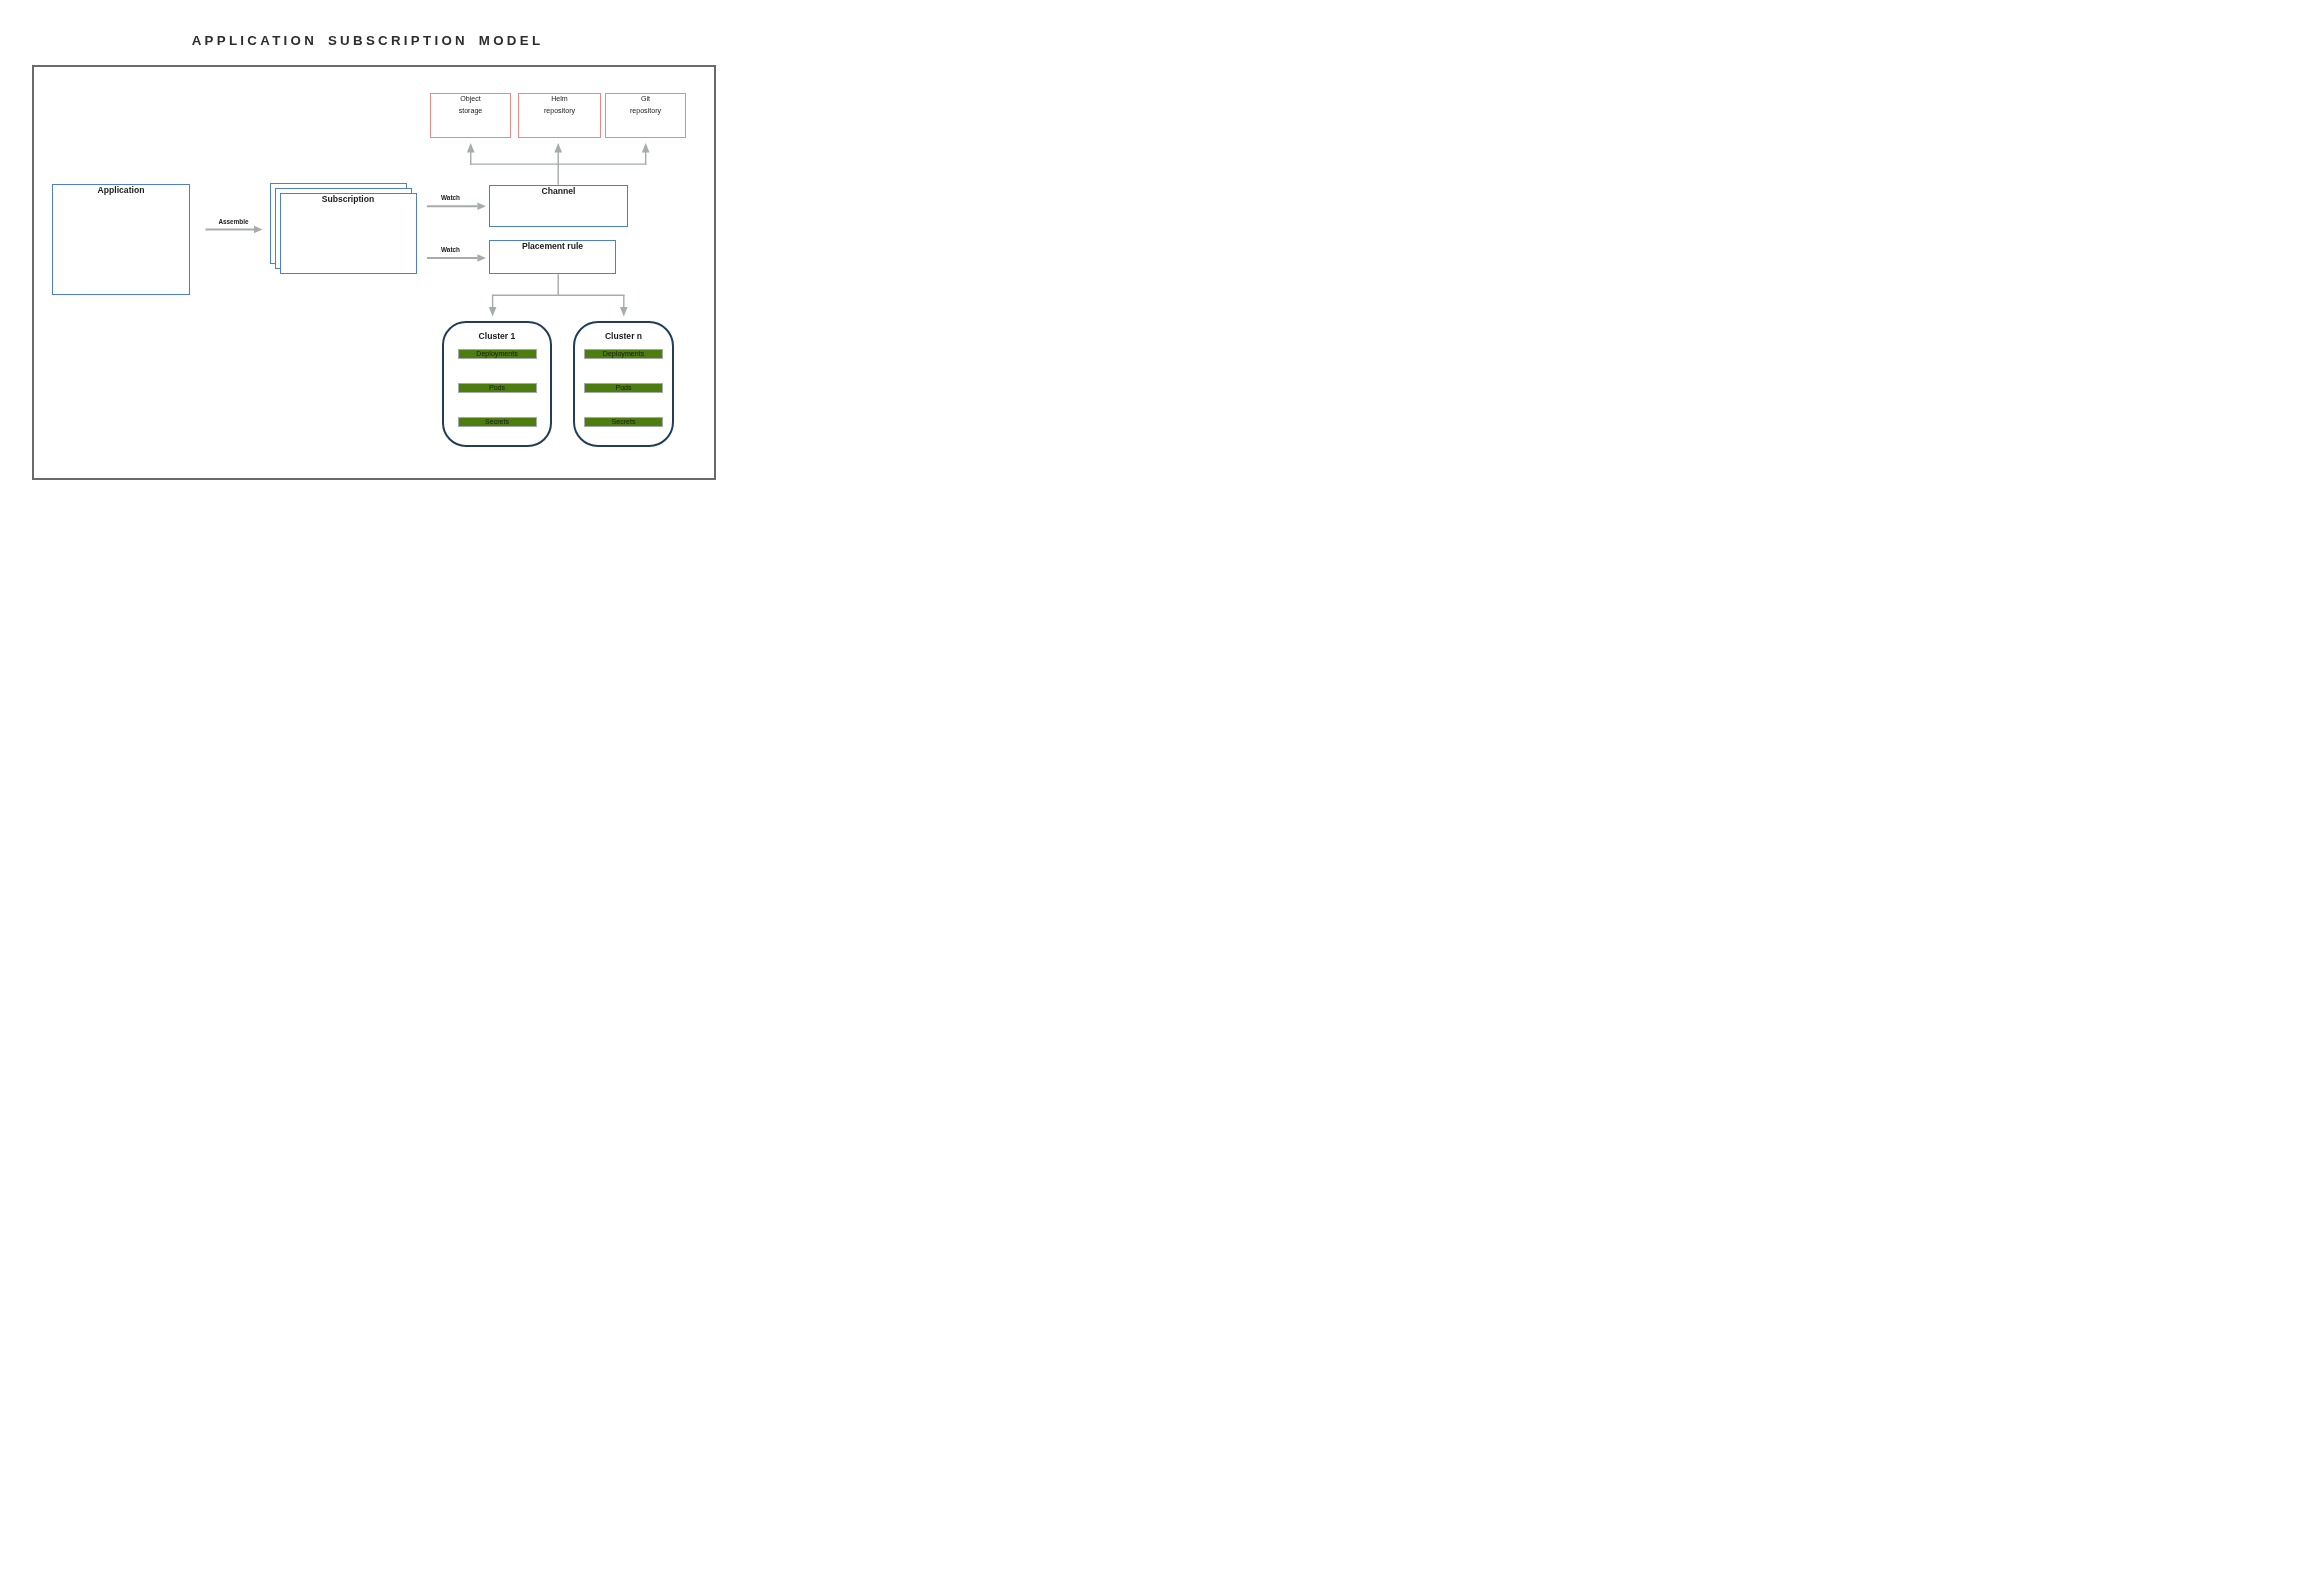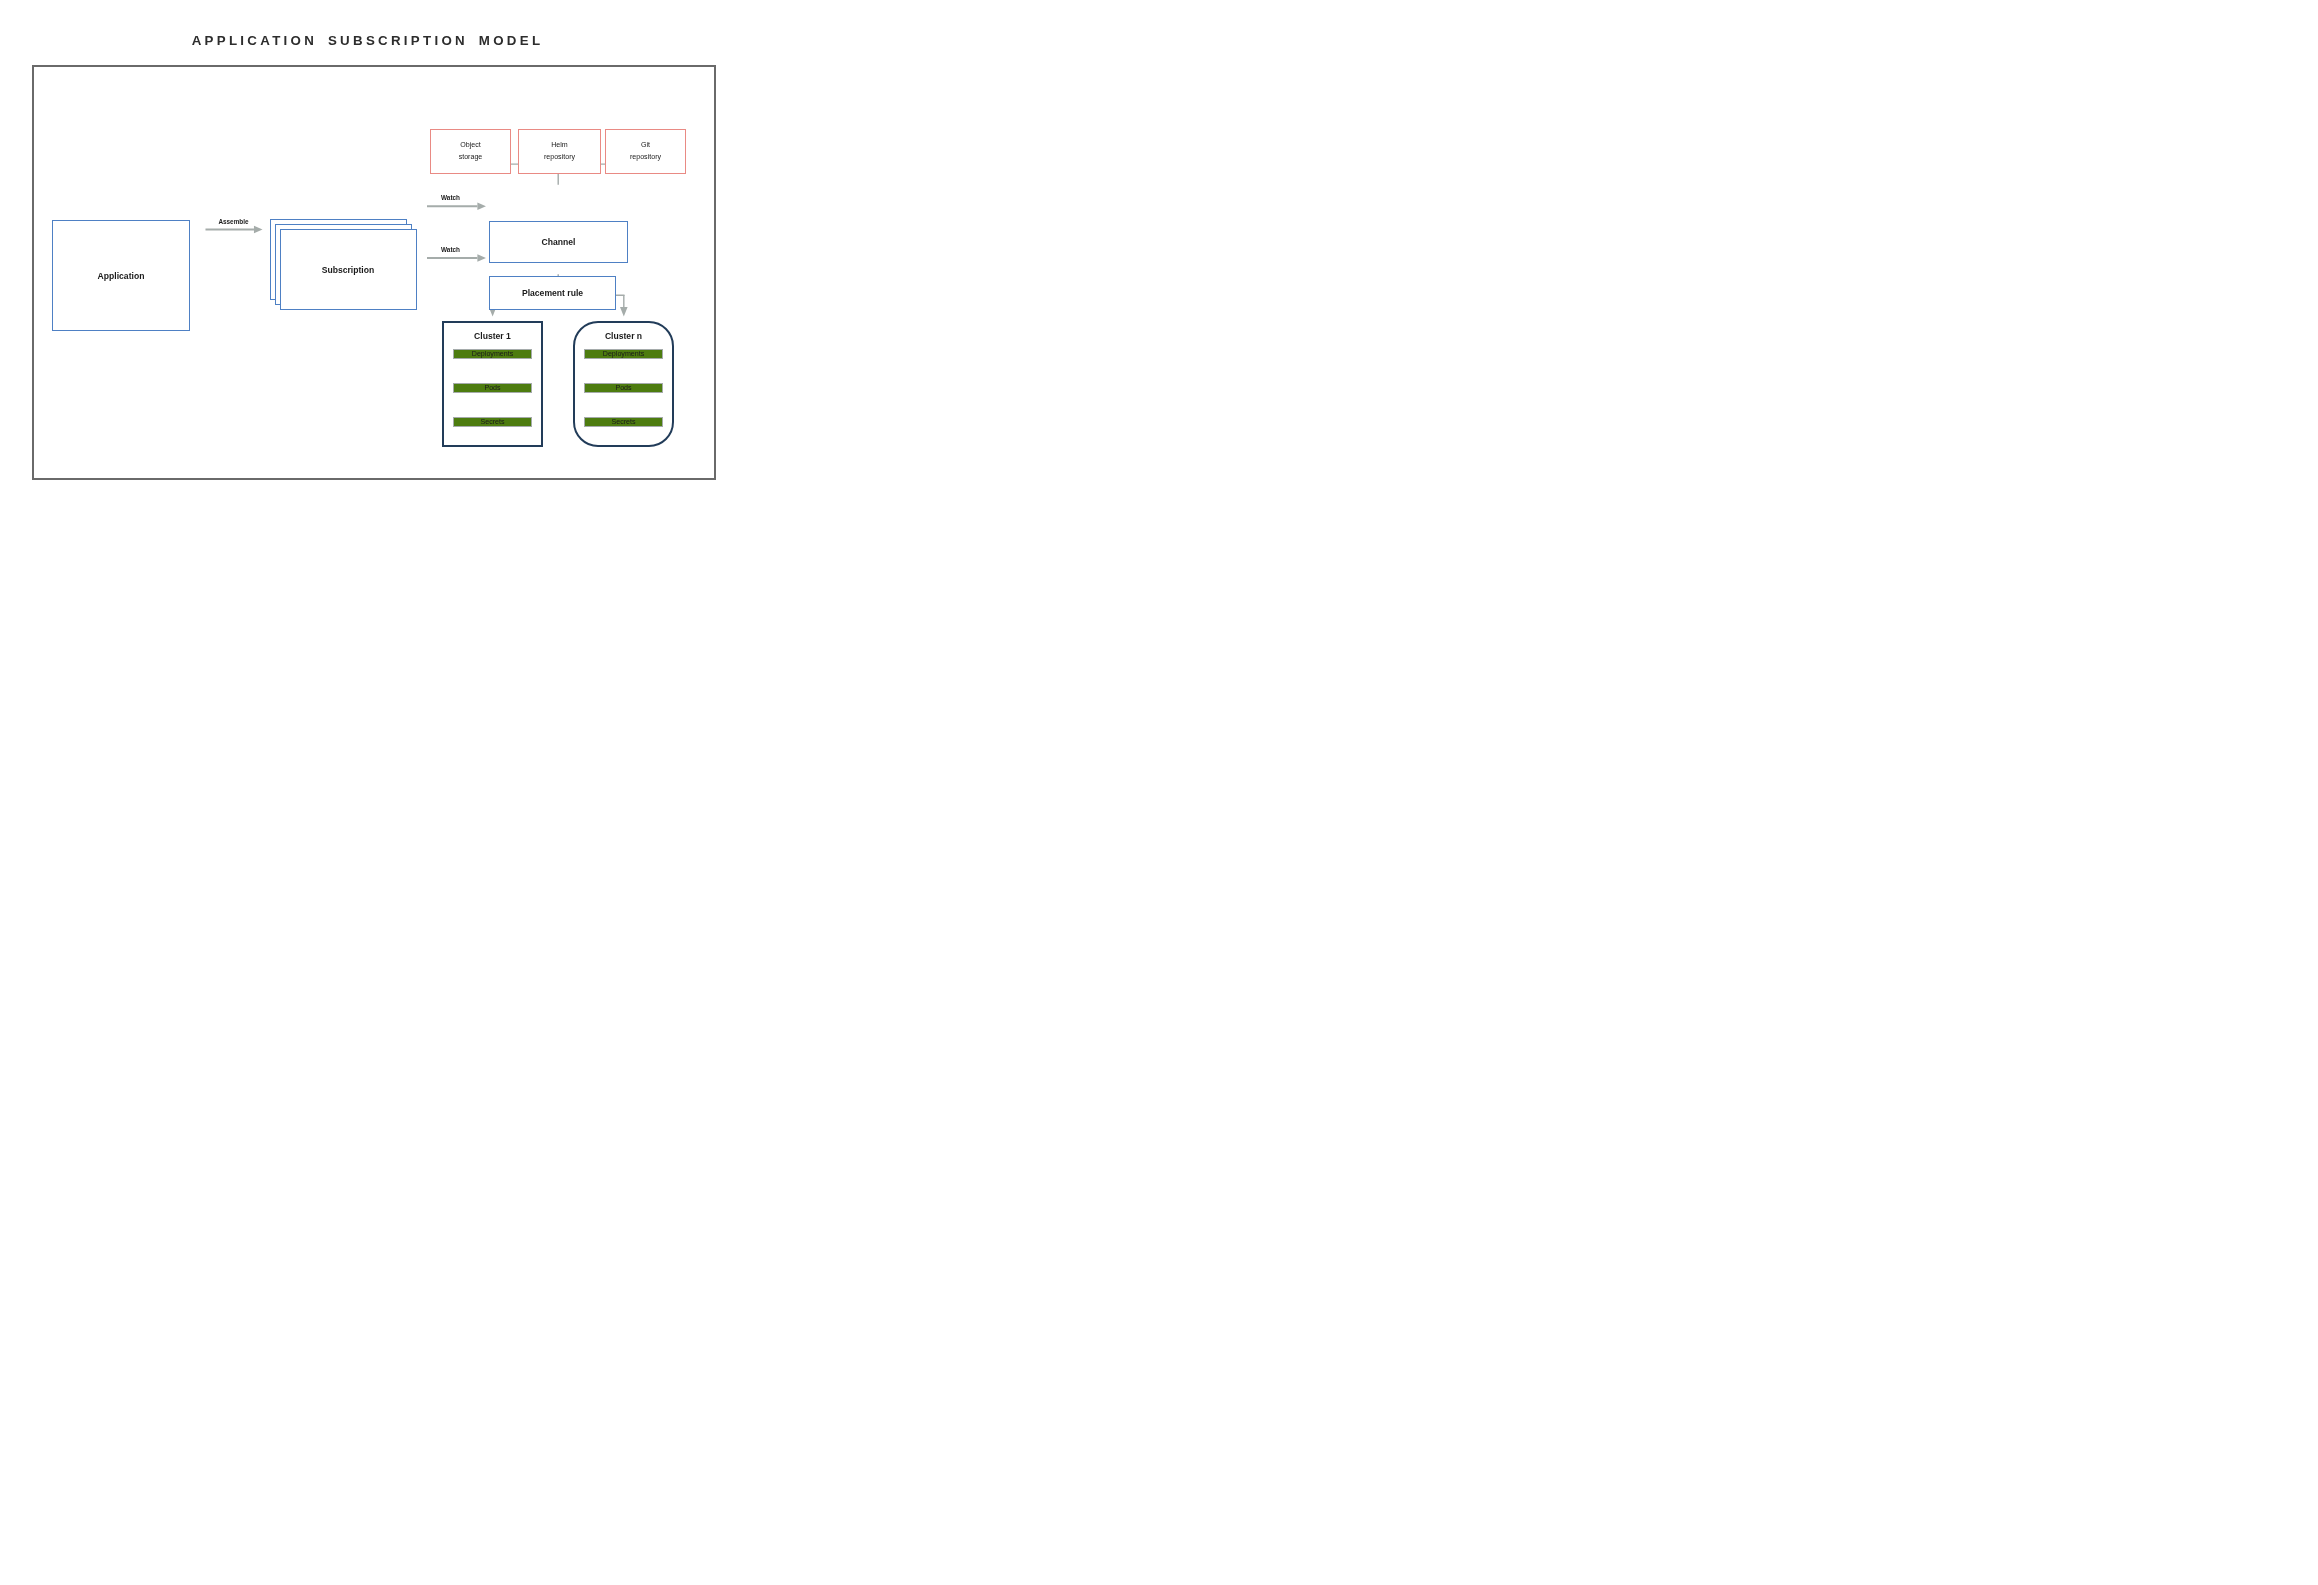--- a/index.html
+++ b/index.html
@@ -34,25 +34,24 @@
     border: 2.4px solid var(--frame, #6a6a6a);
   }
   .connectors { position: absolute; left: 0; top: 0; }
   .connectors line { stroke: var(--line, #a5acaa); }
   .connectors polygon { fill: var(--line, #a5acaa); }
 
   .node {
     position: absolute;
     background: #ffffff;
     display: flex;
-    align-items: center;
+    align-items: flex-start;
     justify-content: center;
     text-align: center;
     box-sizing: border-box;
-    margin-top: 36px;
   }
   .blue   { border: 1.9px solid var(--blue, #4e80c4); }
   .salmon { border: 1.9px solid var(--salmon, #e98a84); }
 
   .node-label { font-size: 8.6px; font-weight: bold; }
   .repo-label { font-size: 7.1px; line-height: 1.65; font-weight: normal; }
   .repo-line  { display: block; }
 
   .app   { left: 20px;  top: 119px; width: 138px; height: 111px; }
   .chan  { left: 457px; top: 120px; width: 139px; height: 42px; }
@@ -73,21 +72,21 @@
     position: absolute;
     top: 256px; height: 126px;
     background: #ffffff;
     box-sizing: border-box;
     border: 2.4px solid var(--navy, #223c59);
     display: flex;
     flex-direction: column;
     align-items: center;
     padding-top: 7.6px;
   }
-  .cluster-1 { left: 410px;  width: 101px; }
+  .cluster-1 { left: 410px;  width: 110px; border-radius: 24px; }
   .cluster-n { left: 541px; width: 101px; border-radius: 25px; }
   .cluster-title { font-size: 8.6px; font-weight: bold; margin-bottom: 8px; }
   .cluster-item {
     box-sizing: border-box;
     width: 79px; height: 21.4px;
     border: 1.4px solid var(--gray_border, #a5abab);
     display: flex; align-items: center; justify-content: center;
     font-size: 7.1px;
     margin-bottom: 24px;
     background: #4d7c0f;

